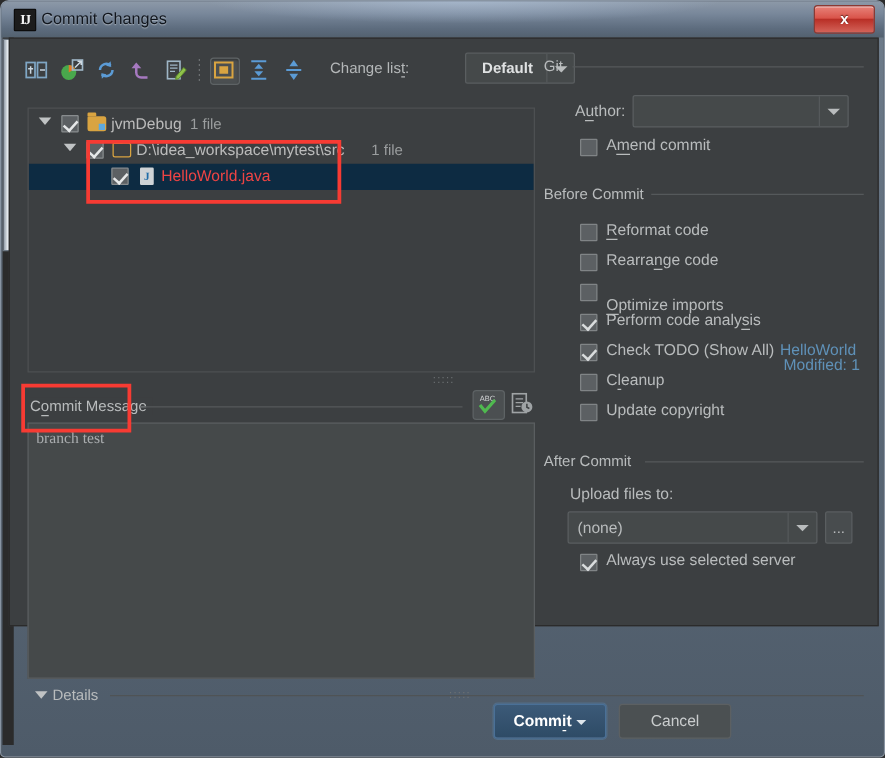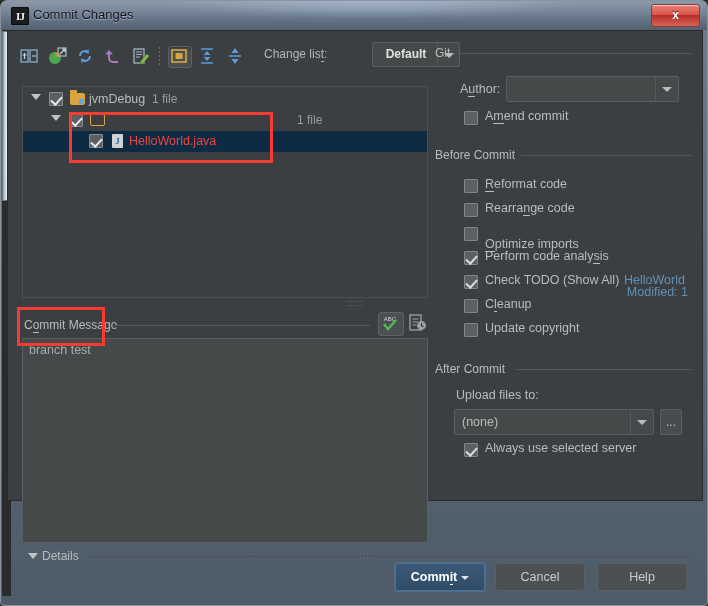--- a/index.html
+++ b/index.html
@@ -165,21 +165,21 @@
     background:#4b4f51;border:1px solid #5e6365;border-radius:3px;cursor:pointer;
   }
   .cm-hist{
     position:absolute;left:399px;top:282px;width:20px;height:20px;cursor:pointer;
   }
   .cm-box{
     position:absolute;left:14px;top:307px;width:406px;height:205px;
     background:#45494a;border:1px solid #5a5e60;box-sizing:border-box;
   }
   .cm-text{
-    position:absolute;left:6px;top:4px;font-size:12.5px;color:#a9acae;
+    position:absolute;left:6px;top:4px;font-size:12.5px;color:#a9acae;font-family:Liberation Serif, serif;
   }
 
   
   .det-arrow{
     position:absolute;left:20px;top:522px;width:0;height:0;
     border-left:5px solid transparent;border-right:5px solid transparent;
     border-top:6px solid #c0c3c4;cursor:pointer;
   }
   .det-label{position:absolute;left:34px;top:518px;font-size:12px;color:#b9bcbd;}
   .det-rule{position:absolute;left:80px;top:525px;width:603px;height:1px;background:#4f5355;}
@@ -341,20 +341,21 @@
           <span class="mod"></span>
         </div>
         <div class="tlabel" style="left:66px;">jvmDebug</div>
         <div class="tcount" style="left:129px;">1 file</div>
       </div>
 
       <div class="trow" style="top:23px;">
         <div class="tw" style="left:28px;"></div>
         <div class="cb on" style="left:46px;"></div>
         <div class="folder inner" style="left:67px;"></div>
+        <div class="tlabel" style="left:86px;">D:\idea_workspace\mytest\src</div>
         <div class="tcount" style="left:274px;">1 file</div>
       </div>
 
       <div class="trow sel" style="top:44px;">
         <div class="cb on" style="left:66px;"></div>
         <div class="jfile" style="left:89px;"></div>
         <div class="tlabel blue" style="left:106px;">HelloWorld.java</div>
       </div>
     </div>
 
@@ -441,20 +442,19 @@
       </div>
     </div>
     <div class="ellipsis-btn" style="left:652px;top:378px;">...</div>
 
     <div class="r-cb on" style="left:456px;top:412px;"></div>
     <div class="r-label" style="left:477px;top:410px;">Always use selected server</div>
 
     <div class="btn" style="left:487px;top:532px;width:90px;">Cancel</div>
 
     <div class="btn primary" style="left:387px;top:532px;width:90px;"><span>Comm</span><u>i</u><span>t</span><span class="bcaret"></span></div>
-    <div class="btn" style="left:589px;top:532px;width:90px;">Help</div>
 
   </div>
 
   <div class="annot" style="left:68px;top:111px;width:198px;height:45px;"></div>
   <div class="annot" style="left:16px;top:306px;width:82px;height:33px;"></div>
 
 </div>
 
 </body></html>

